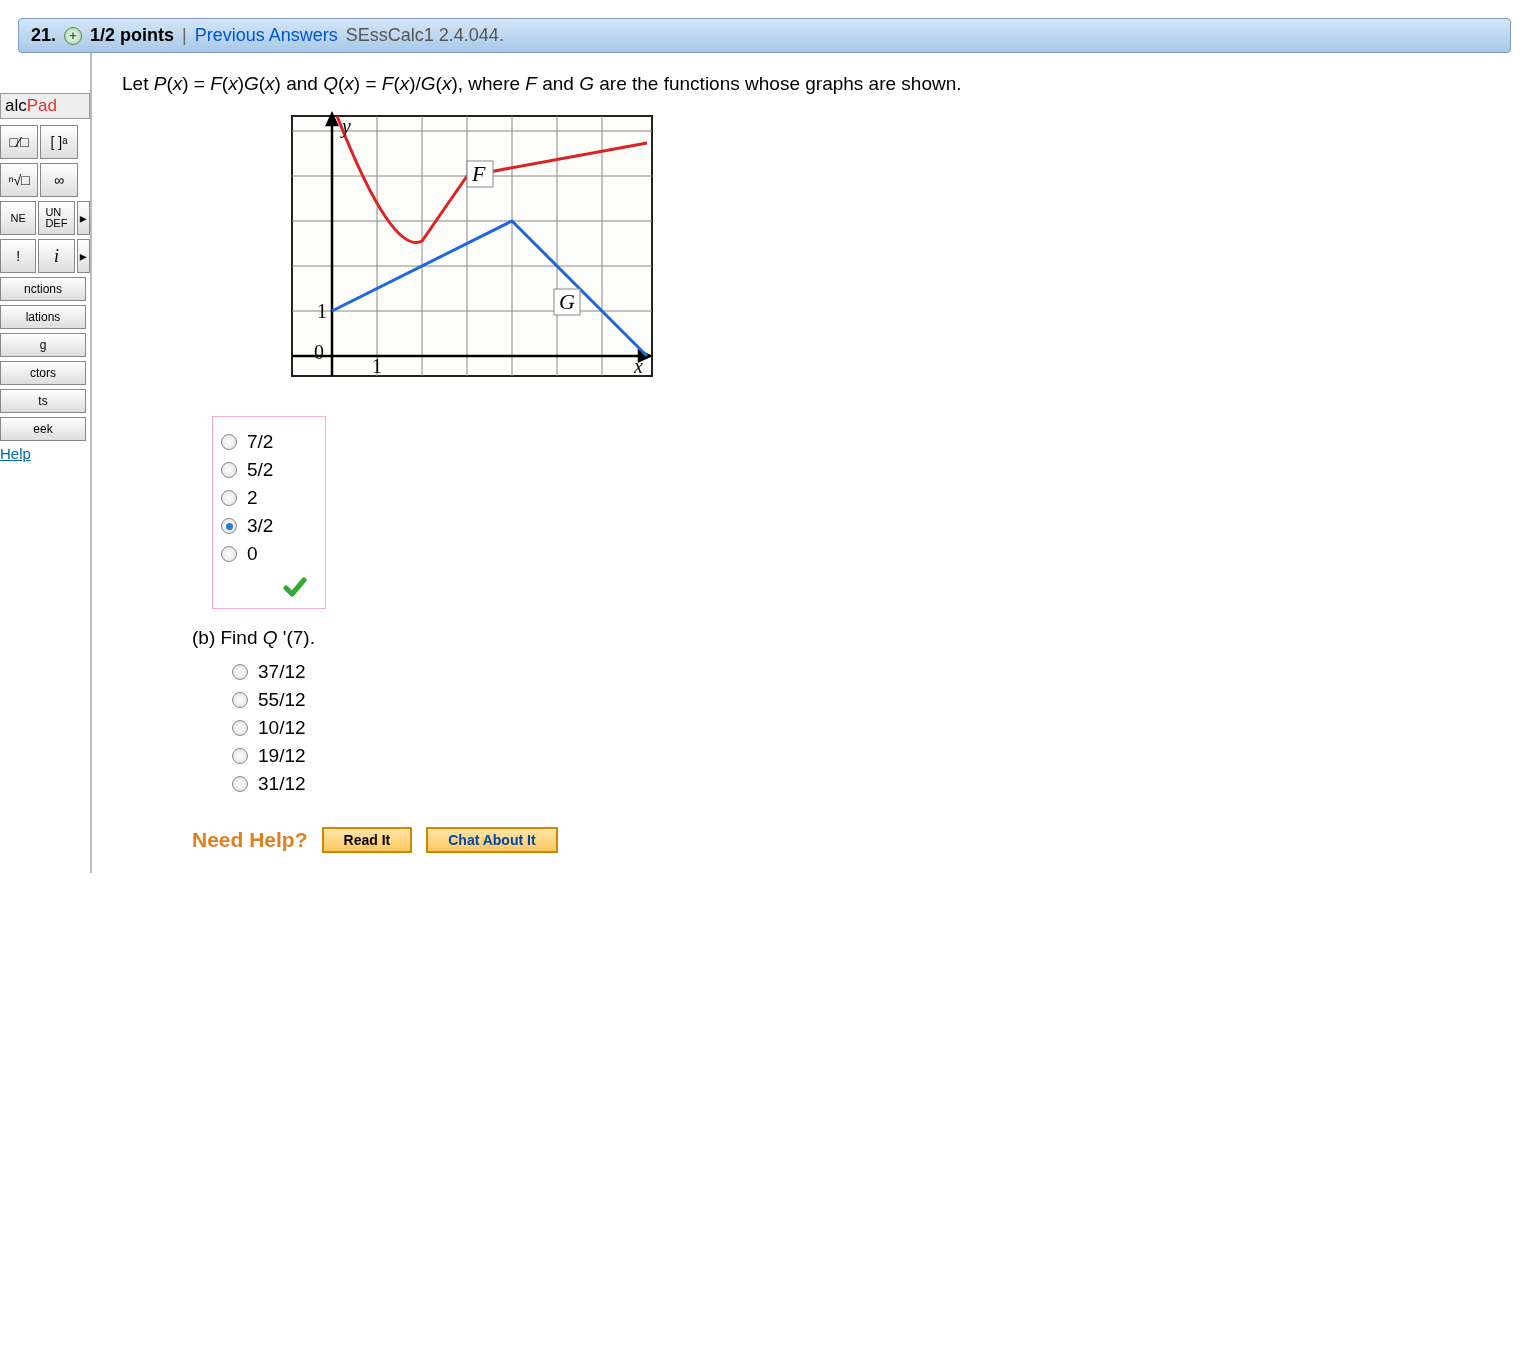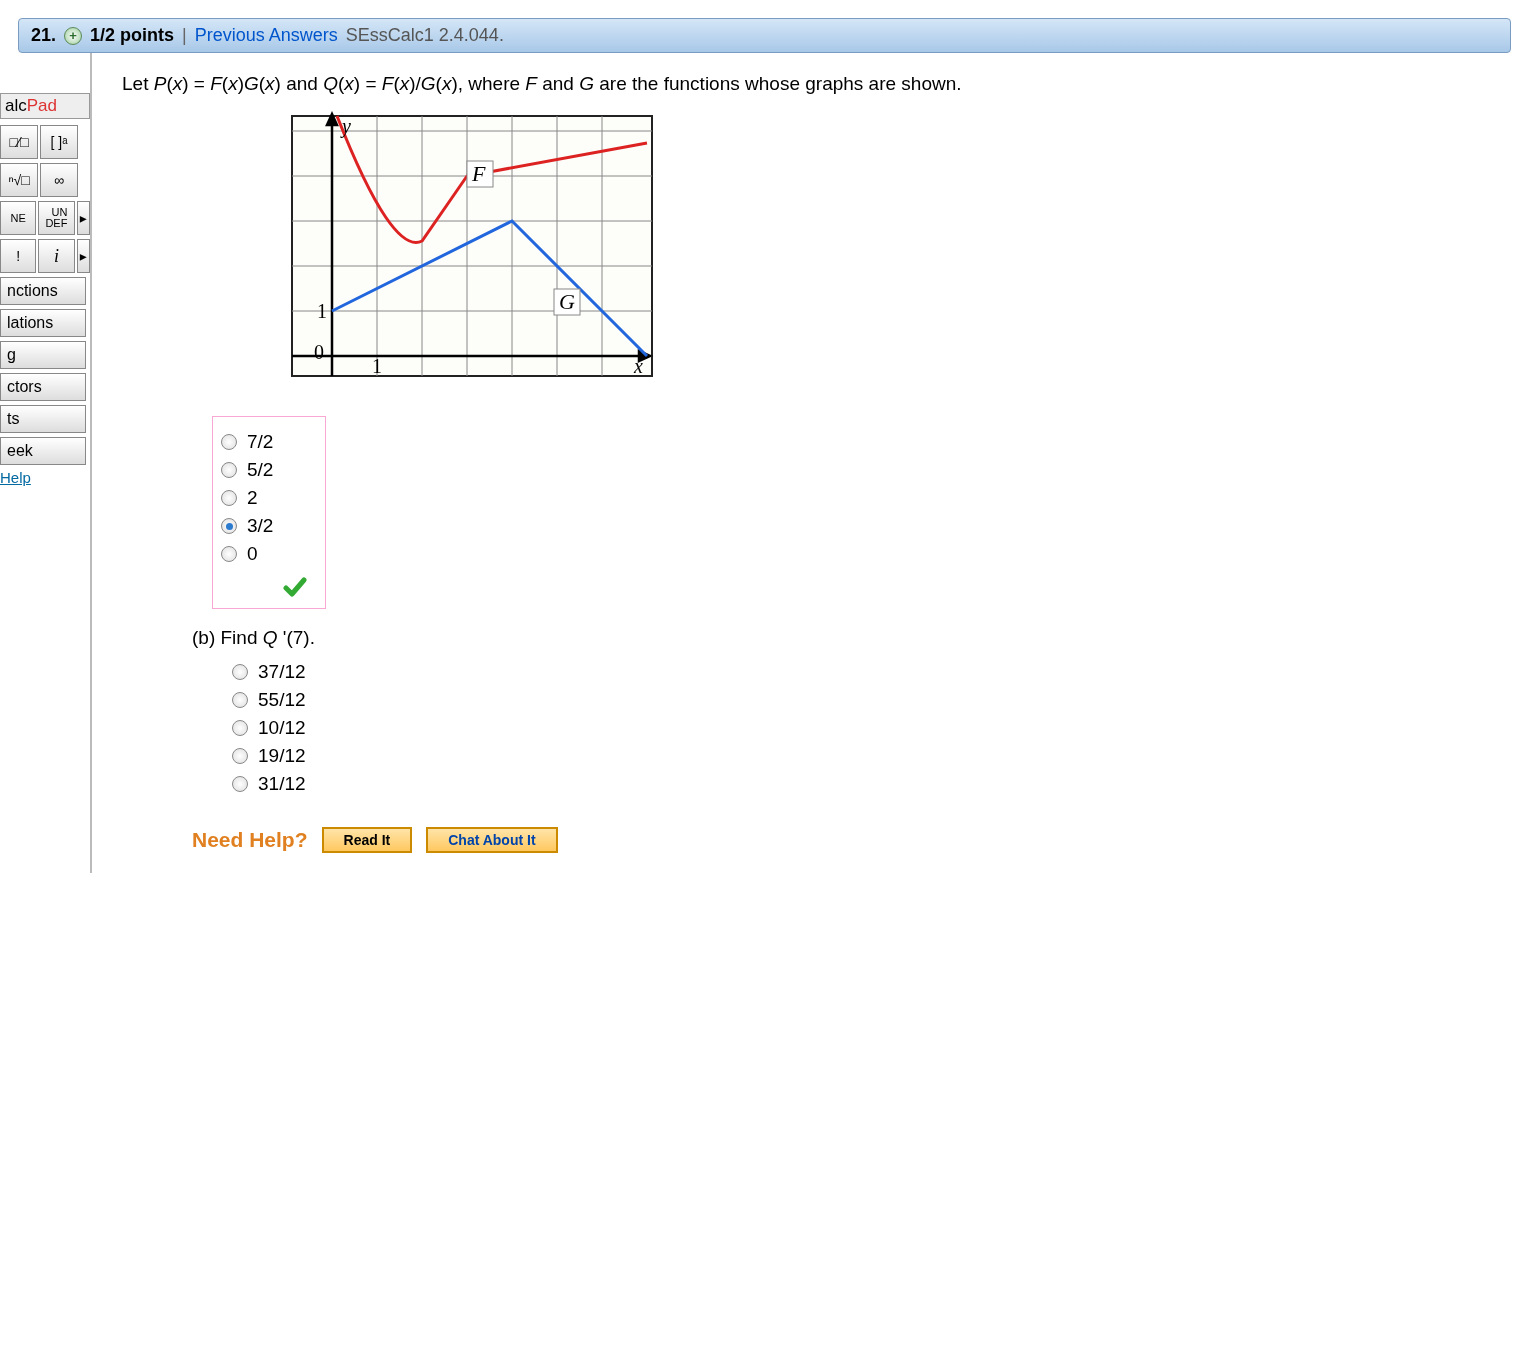--- a/index.html
+++ b/index.html
@@ -54,29 +54,30 @@
     margin-bottom: 4px;
   }
   .pad-btn {
     border: 1px solid #888;
     background: linear-gradient(#fff,#ddd);
     width: 38px; height: 34px;
     display: flex; align-items: center; justify-content: center;
     font-size: 14px;
     cursor: pointer;
   }
-  .pad-btn.small { font-size: 11px; line-height: 1; text-align: right; }
+  .pad-btn.small { font-size: 11px; line-height: 1; text-align: left; }
   .side-tab {
     border: 1px solid #888;
     background: linear-gradient(#fff,#ddd);
     padding: 4px 6px;
     margin-bottom: 4px;
-    font-size: 16px;
+    font-size: 12px;
     cursor: pointer;
     width: 86px;
+    text-align: center;
   }
   .help-link { color: #0369a1; text-decoration: underline; font-size: 15px; margin-top:4px; display:block; cursor:pointer;}
   .content { padding: 20px 20px 20px 30px; flex: 1; }
   .prompt { font-size: 19px; margin-bottom: 16px; }
   .prompt em { font-style: italic; }
   .graph-box { margin-left: 160px; margin-bottom: 20px; }
   .sub-q { margin-left: 70px; margin-bottom: 6px; font-size: 19px; }
   .answer-box { display:inline-block; vertical-align:top; }
   .answer-box.bordered { border: 1px solid #f9a8d4; padding: 8px 12px 4px 8px; }
   .opt {

